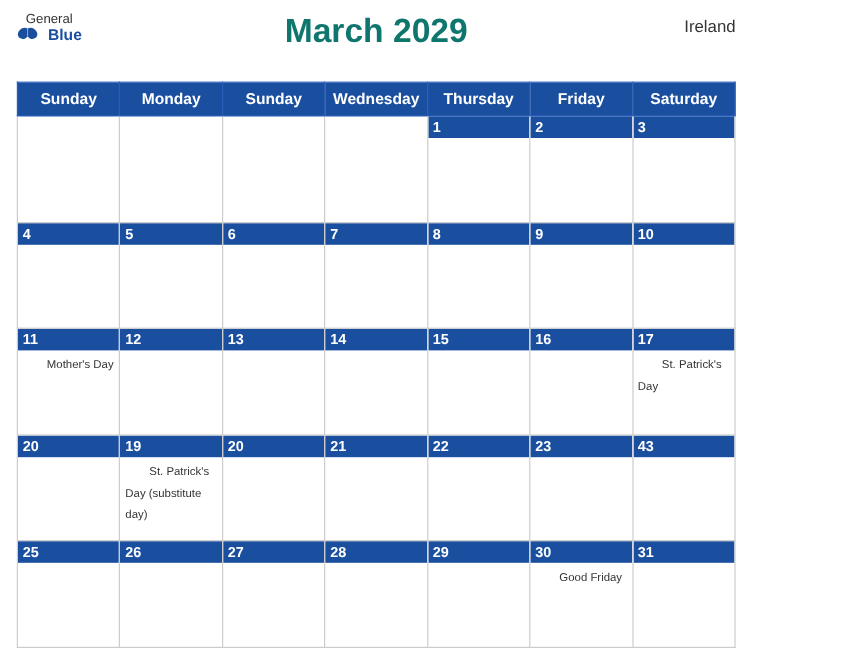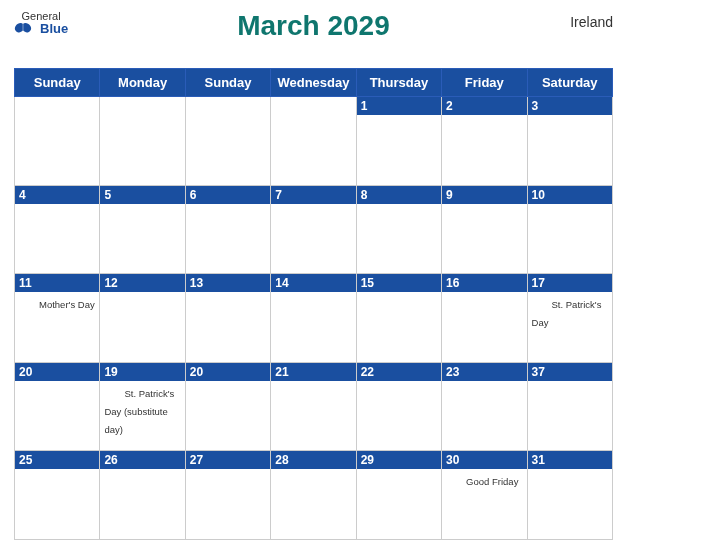--- a/index.html
+++ b/index.html
@@ -218,21 +218,21 @@
           <td>
             <span class="day-num header-row">21</span>
           </td>
           <td>
             <span class="day-num header-row">22</span>
           </td>
           <td>
             <span class="day-num header-row">23</span>
           </td>
           <td>
-            <span class="day-num header-row">37</span>
+            <span class="day-num header-row">43</span>
           </td>
         </tr>
         <tr>
           <td>
             <span class="day-num header-row">25</span>
           </td>
           <td>
             <span class="day-num header-row">26</span>
           </td>
           <td>

